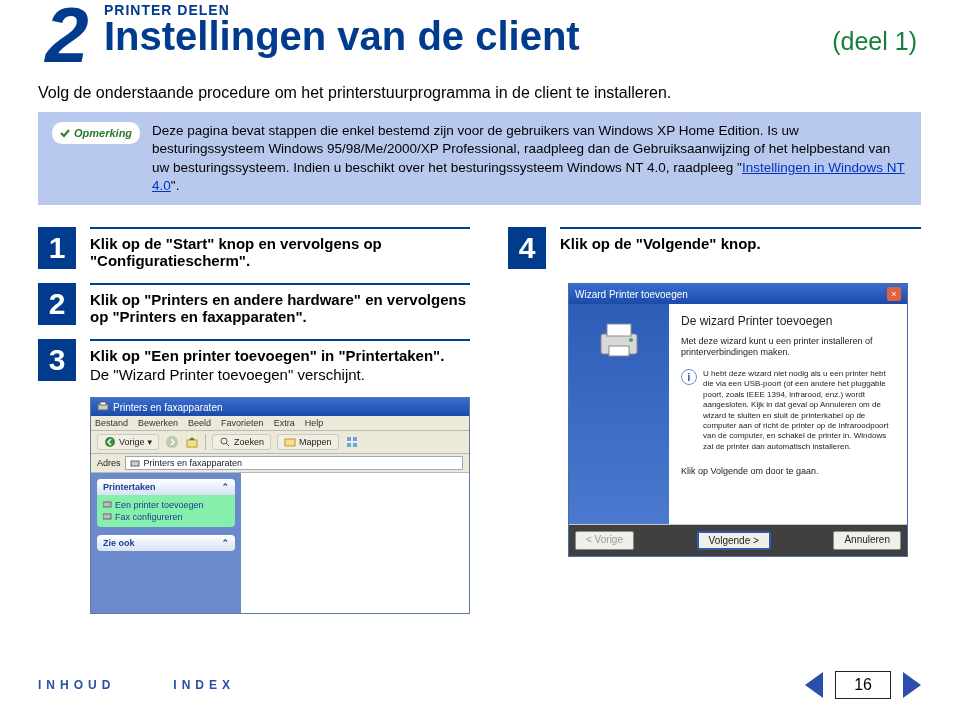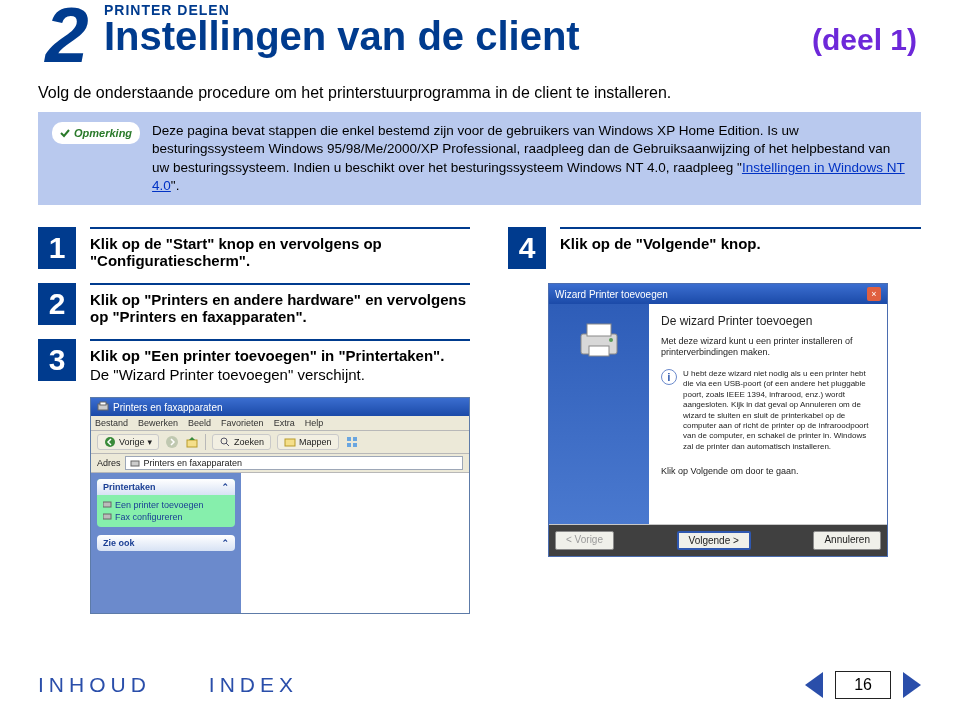--- a/index.html
+++ b/index.html
@@ -19,21 +19,21 @@
   .titleblock { flex: 1; }
   .section-label {
     color: #003b8e; font-weight: 700; letter-spacing: 1px;
     font-size: 14px; margin-top: 2px;
   }
   .titlerow { display: flex; justify-content: space-between; align-items: baseline; }
   .title {
     color: #003b8e; font-weight: 700; font-size: 40px; margin-top: -4px;
   }
   .part {
-    color: #6d28d9; font-weight: 700; font-size: 30px; white-space: nowrap;
+    color: #15803d; font-weight: 400; font-size: 25px; white-space: nowrap;
     padding-right: 4px;
   }
   .intro { font-size: 16px; margin: 14px 0 10px 0; }
   .notebox {
     background: #b9c9ee; display: flex; padding: 10px 14px; gap: 12px;
     font-size: 13.5px; line-height: 1.35;
   }
   .note-badge {
     background: #fff; border-radius: 10px; padding: 2px 8px;
     height: 22px; display: inline-flex; align-items: center; gap: 4px;
@@ -48,21 +48,21 @@
   .snum {
     background: #003b8e; color: #fff; font-weight: 900;
     font-size: 30px; width: 38px; height: 42px;
     display: flex; align-items: center; justify-content: center;
     flex-shrink: 0;
   }
   .stxt { font-size: 15px; font-weight: 700; }
   .stxt .sub { font-weight: 400; display: block; margin-top: 2px; }
   .ruleblock { border-top: 2px solid #003b8e; padding-top: 6px; flex: 1; }
   .leftfig { margin-left: 52px; margin-top: 4px; }
-  .rightfig { margin-left: 40px; margin-top: 10px; }
+  .rightfig { margin-left: 60px; margin-top: 10px; }
   .xpwin {
     width: 380px; border: 1px solid #5d7ba8; background: #ece9d8;
     font-size: 9px; color: #222;
   }
   .xptitle {
     background: linear-gradient(#3b6ed0, #1b4aa8); color: #fff;
     padding: 3px 6px; font-size: 10px; display: flex; align-items: center; gap: 4px;
   }
   .xpmenu {
     background: #ece9d8; border-bottom: 1px solid #b8b8b8;
@@ -101,21 +101,21 @@
   .wizinfo { display: flex; gap: 6px; margin-top: 10px; }
   .wizinfo .icn { width: 16px; height: 16px; background: #fff; border: 1px solid #6b8acc; border-radius: 8px; display: flex; align-items: center; justify-content: center; color: #1b4aa8; font-weight: 900; font-size: 10px; flex-shrink: 0; }
   .wizfoot { border-top: 1px solid #c8c8c8; padding: 6px; display: flex; justify-content: space-between; gap: 20px; background: #404040; }
   .wbtn { border: 1px solid #8a8a8a; background: #f0f0ea; padding: 2px 10px; font-size: 10px; border-radius: 2px; }
   .wbtn.primary { border: 2px solid #2f58b0; }
   .footer {
     position: absolute; left: 38px; right: 38px; bottom: 20px;
     display: flex; justify-content: space-between; align-items: center;
   }
   .navlinks { display: flex; gap: 58px; }
-  .navlink { color: #2a4eaa; letter-spacing: 5px; font-weight: 400; font-size: 21px; }
+  .navlink { color: #2a4eaa; letter-spacing: 5px; font-weight: 700; font-size: 12px; }
   .pager { display: flex; align-items: center; gap: 12px; }
   .tri { width: 0; height: 0; border-top: 13px solid transparent; border-bottom: 13px solid transparent; }
   .tri.l { border-right: 18px solid #2a4eaa; }
   .tri.r { border-left: 18px solid #2a4eaa; }
   .pagebox { border: 1px solid #222; padding: 4px 18px; font-size: 16px; }
   .mini-ico { width: 10px; height: 10px; display: inline-block; }
 </style>
 </head>
 <body>
 

